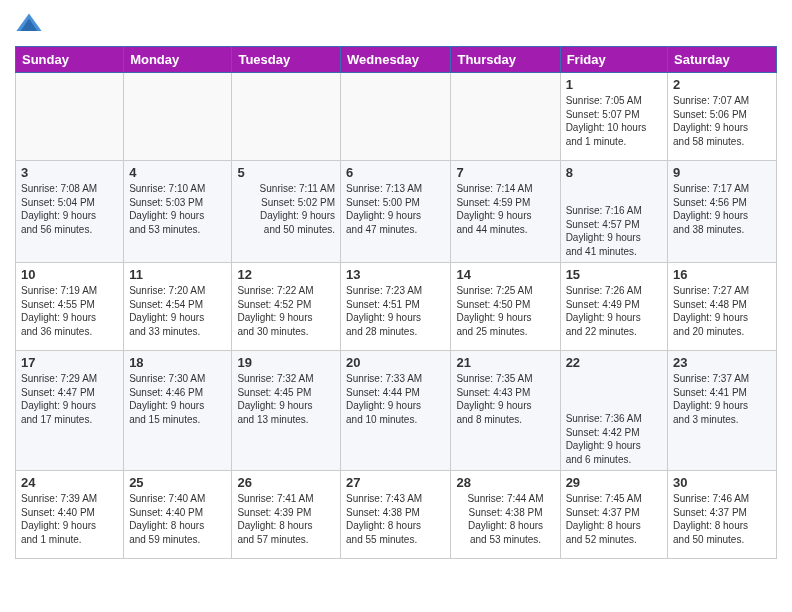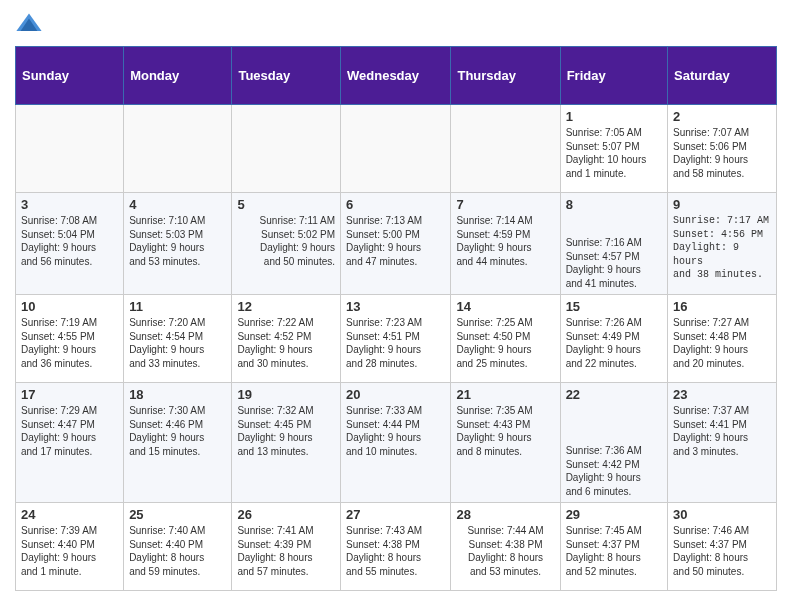--- a/index.html
+++ b/index.html
@@ -15,24 +15,24 @@
     .logo-blue { font-size: 16px; font-weight: bold; color: #4a90d9; }
     .logo-icon { width: 28px; height: 28px; margin-right: 4px; }
 
     .title-section { text-align: right; }
     .month-title { font-size: 36px; font-weight: bold; color: #333; }
     .location { font-size: 16px; color: #555; }
 
     .calendar { width: 100%; border-collapse: collapse; }
 
     .calendar th {
-      background-color: #4c1d95;
+      background-color: #a21caf;
       color: white;
       text-align: left;
-      padding: 21px 6px;
+      padding: 5px 6px;
       font-size: 13px;
       font-weight: bold;
       border: 1px solid #3a6aaf;
     }
 
     .calendar td {
       border: 1px solid #ccc;
       vertical-align: top;
       padding: 4px 5px;
       width: 113px;
@@ -144,21 +144,21 @@
           </td>
           <td>
             <span class="day-num">8</span>
             <div class="day-info" style="white-space: pre-line; margin-top: 24px;">Sunrise: 7:16 AM
 Sunset: 4:57 PM
 Daylight: 9 hours
 and 41 minutes.</div>
           </td>
           <td>
             <span class="day-num">9</span>
-            <div class="day-info" style="white-space: pre-line; font-family: Liberation Mono, monospace;">Sunrise: 7:17 AM
+            <div class="day-info" style="white-space: pre-line;">Sunrise: 7:17 AM
 Sunset: 4:56 PM
 Daylight: 9 hours
 and 38 minutes.</div>
           </td>
         </tr>
         <tr>
           <td>
             <span class="day-num">10</span>
             <div class="day-info" style="white-space: pre-line;">Sunrise: 7:19 AM
 Sunset: 4:55 PM

